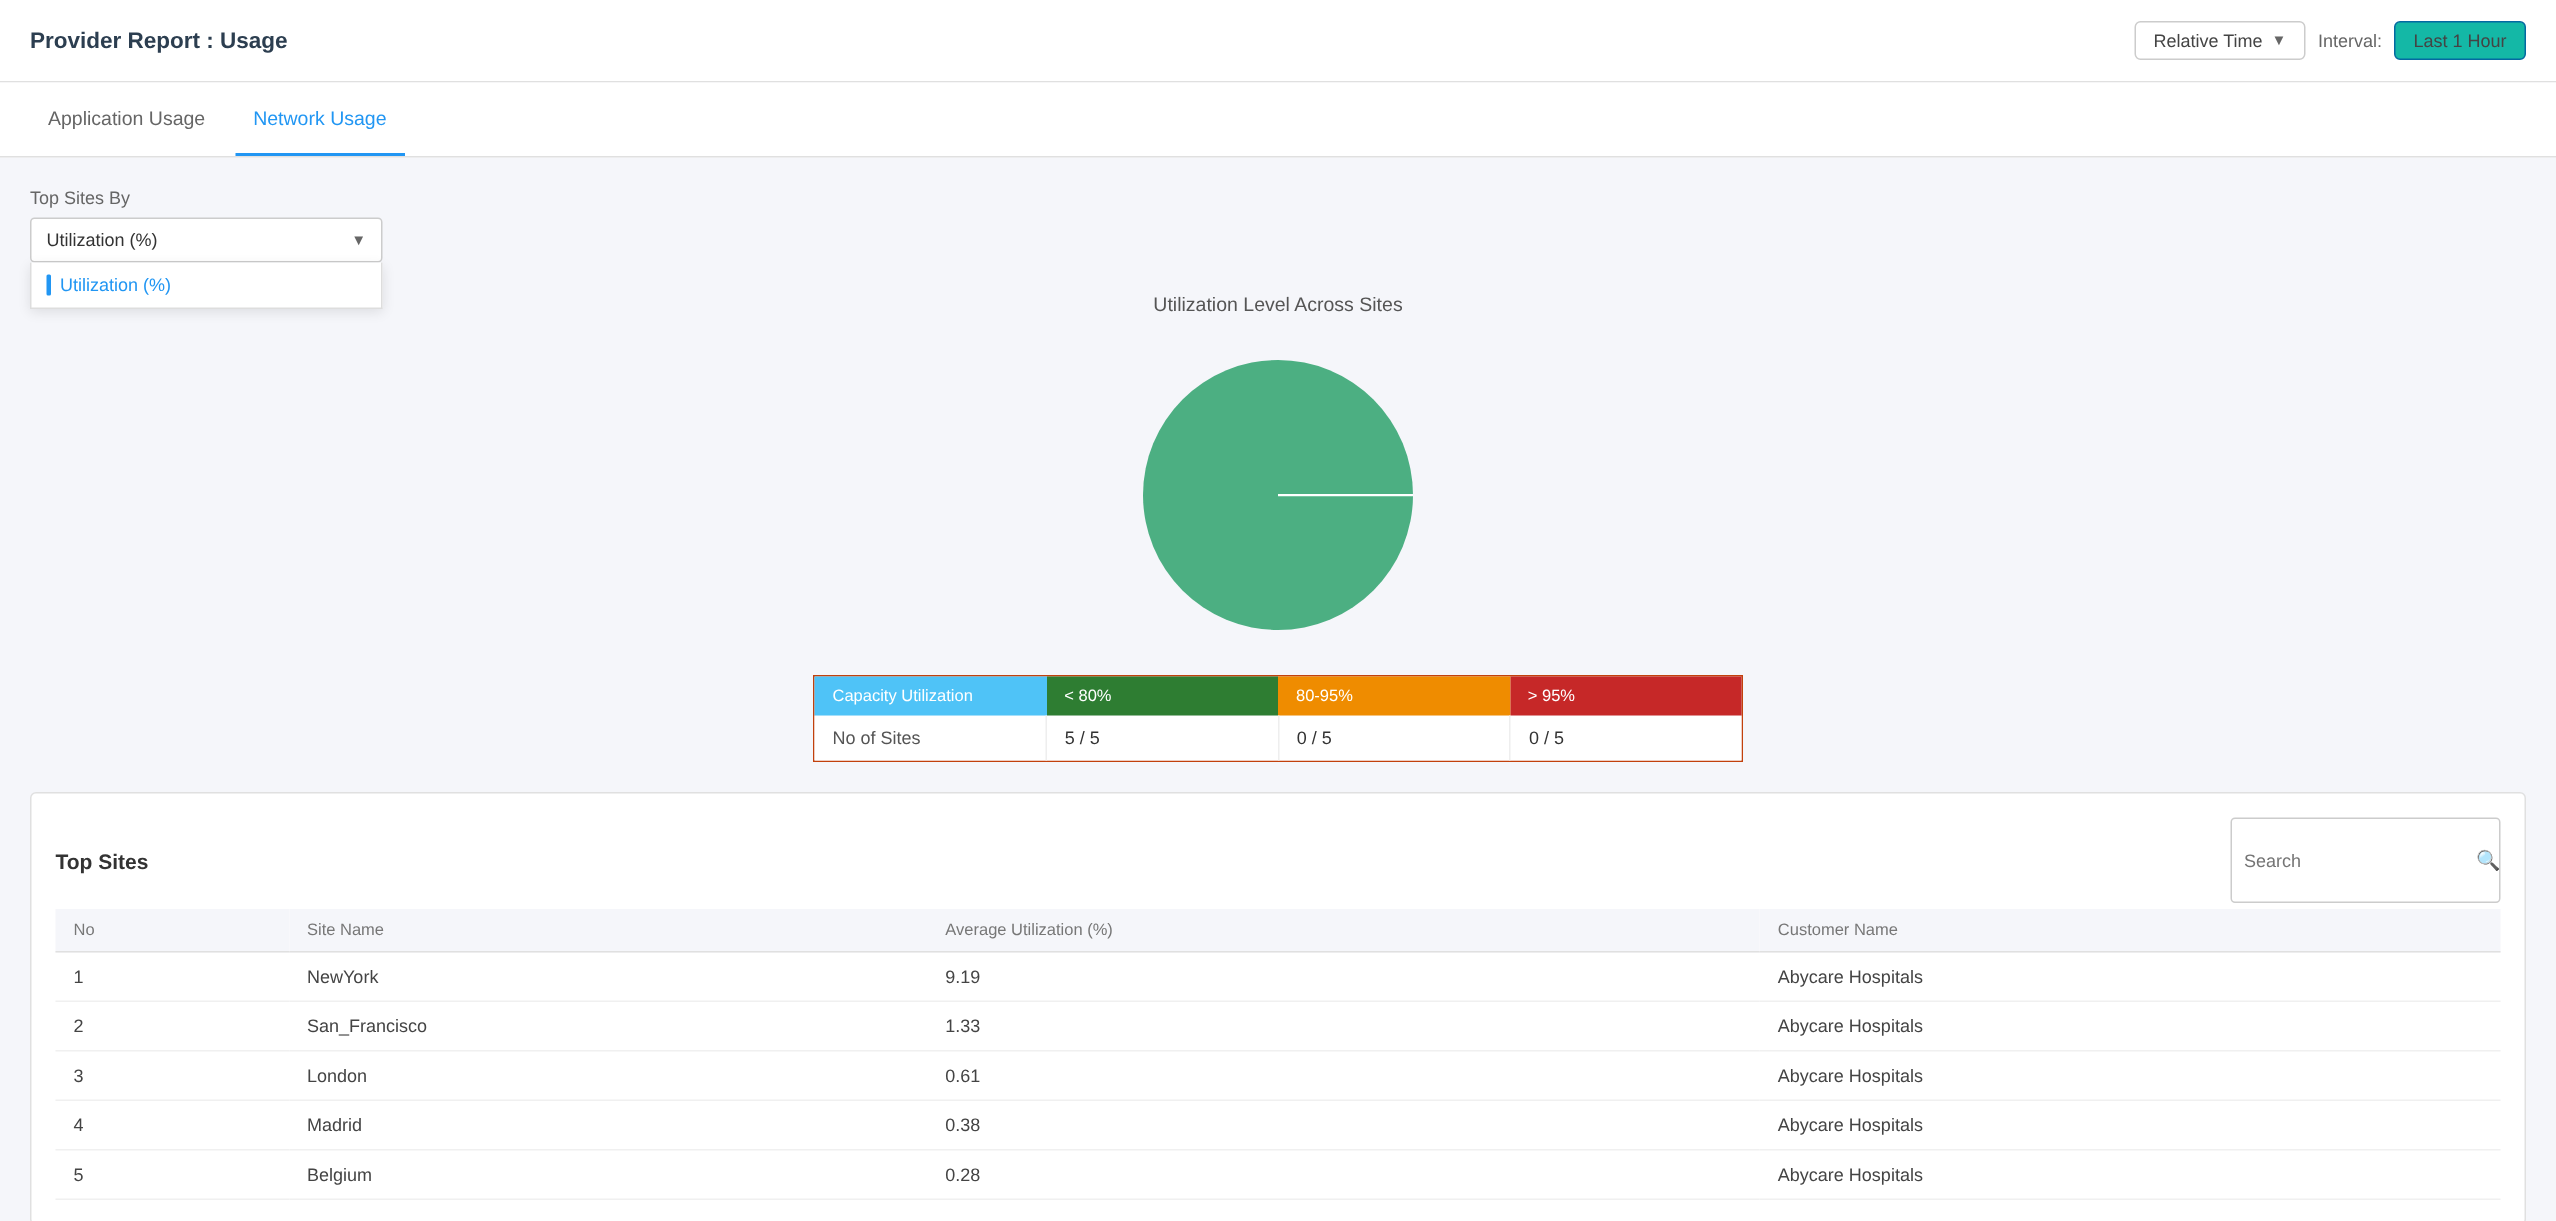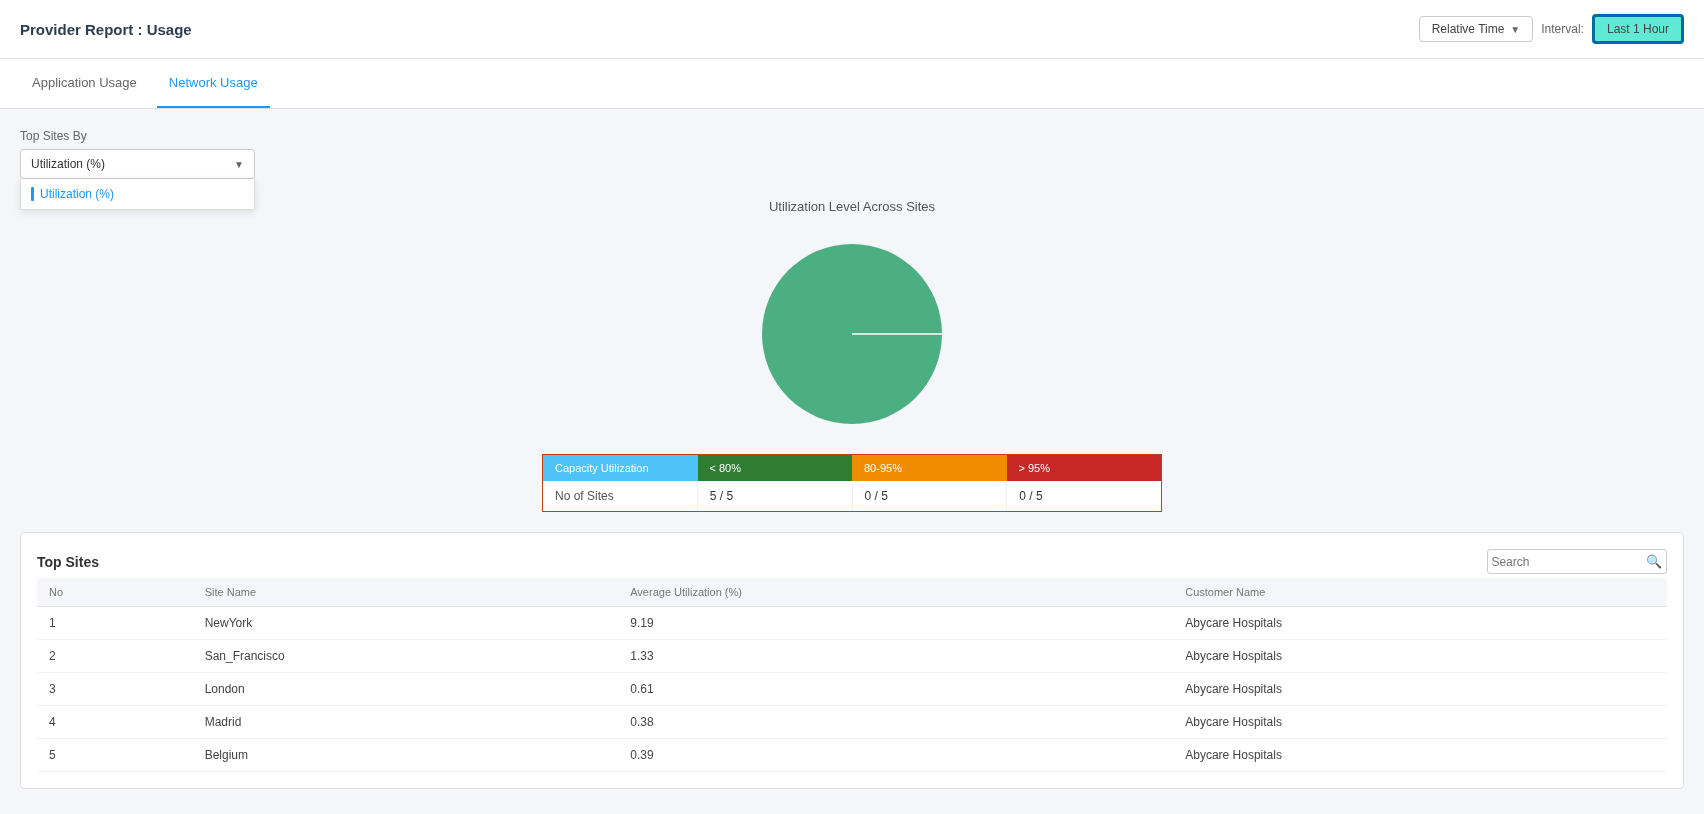--- a/index.html
+++ b/index.html
@@ -23,22 +23,22 @@
       cursor: pointer;
       display: flex;
       align-items: center;
       gap: 6px;
       font-size: 12px;
       color: #444;
       text-align: center;
     }
     .interval-label { font-size: 12px; color: #666; }
     .last-1-hour-btn {
-      border: 3px solid #0369a1;
-      background: #5eead4;
+      border: 1px solid #0369a1;
+      background: #14b8a6;
       padding: 5px 12px;
       border-radius: 4px;
       cursor: pointer;
       font-size: 12px;
       color: #444;
     }
 
     .tabs {
       background: #fff;
       padding: 0 20px;
@@ -129,24 +129,23 @@
 
     .top-sites-section { background: #fff; border: 1px solid #e0e0e0; border-radius: 4px; padding: 16px; margin-top: 10px; }
     .top-sites-header { display: flex; align-items: center; justify-content: space-between; margin-bottom: 4px; }
     .top-sites-title { font-size: 14px; font-weight: 600; color: #333; }
 
     .search-box {
       display: flex;
       align-items: center;
       border: 1px solid #ccc;
       border-radius: 3px;
-      padding: 4px 8px;
+      padding: 20px 8px;
       background: #fff;
       width: 180px;
-      justify-content: center;
     }
     .search-input {
       border: none;
       outline: none;
       font-size: 12px;
       color: #666;
       flex: 1;
       background: transparent;
     }
     .search-icon-char { color: #999; font-size: 13px; }
@@ -296,19 +295,19 @@
     </tr>
           <tr>
       <td>4</td>
       <td>Madrid</td>
       <td>0.38</td>
       <td>Abycare Hospitals</td>
     </tr>
           <tr>
       <td>5</td>
       <td>Belgium</td>
-      <td>0.39</td>
+      <td>0.28</td>
       <td>Abycare Hospitals</td>
     </tr>
         </tbody>
     </table>
   </div>
 </div>
 
 </body></html>

